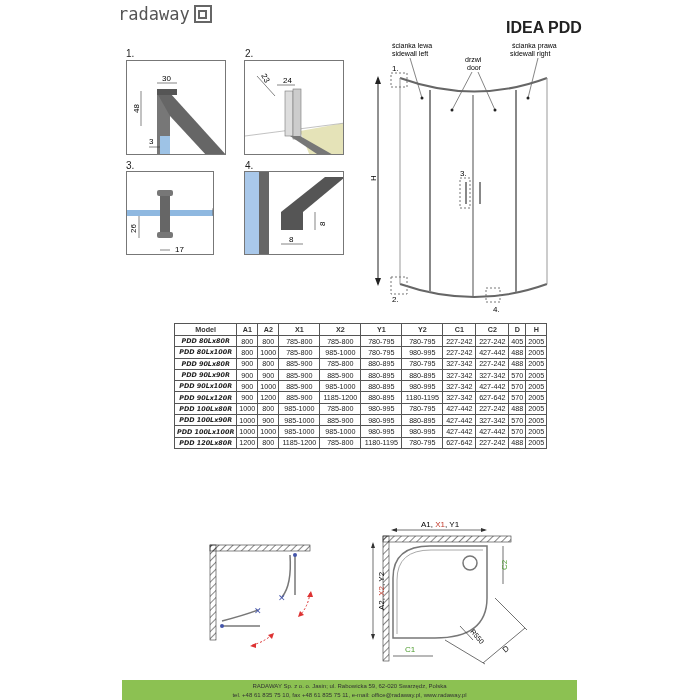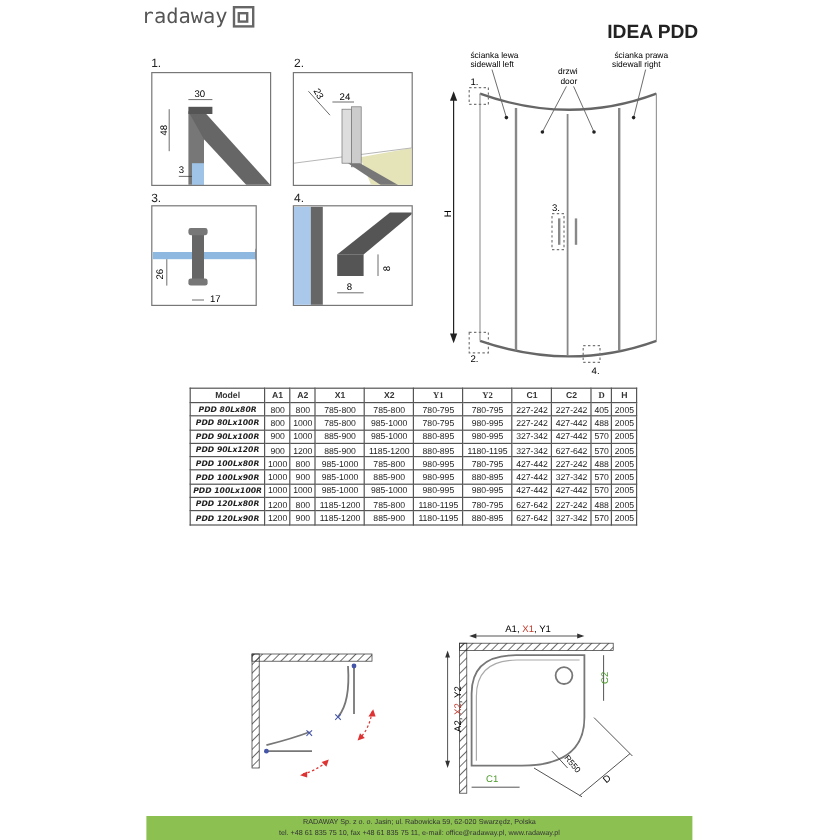--- a/index.html
+++ b/index.html
@@ -5,27 +5,27 @@
   html,body{margin:0;padding:0;background:#fff;}
   body{width:700px;height:700px;position:relative;overflow:hidden;font-family:"Liberation Sans",sans-serif;color:#222;}
   .abs{position:absolute;}
   .logo{left:118px;top:4px;display:flex;align-items:center;gap:4px;text-align:right;}
   .logo-text{font-family:"DejaVu Sans Mono",monospace;font-size:17px;color:#555;letter-spacing:0px;}
   .logo-box{width:18px;height:18px;border:2px solid #666;box-sizing:border-box;display:flex;align-items:center;justify-content:center;}
   .logo-box::after{content:"";width:9px;height:9px;border:2px solid #666;box-sizing:border-box;display:block;}
   .title{left:506px;top:19px;font-size:16px;font-weight:bold;color:#222;}
   .det-label{font-size:10px;color:#222;}
   .det-box{border:1px solid #777;box-sizing:border-box;background:#fff;overflow:hidden;}
-  .spec-table{left:158px;top:323px;border-collapse:collapse;font-size:7.2px;}
+  .spec-table{left:174px;top:323px;border-collapse:collapse;font-size:7.2px;}
   .spec-table td,.spec-table th{border:1px solid #555;padding:0 2px;height:10.3px;text-align:center;white-space:nowrap;}
   .spec-table th{font-weight:bold;color:#333;height:11px;}
   .spec-table td.model{font-style:italic;font-weight:bold;font-family:"DejaVu Sans",sans-serif;font-size:6.4px;margin-top:12px;}
   .c-red{color:#c0392b;}
   .c-green{color:#4a9a2a;}
-  .c-blue{color:#4455aa;font-family:Liberation Serif, serif;}
+  .c-blue{color:#4455aa;}
   .footer{left:122px;top:680px;width:455px;height:20px;background:#8cc152;text-align:center;font-size:6px;line-height:8.5px;color:#333;padding-top:2px;box-sizing:border-box;}
   svg text{font-family:"Liberation Sans",sans-serif;}
 </style>
 </head>
 <body>
 
 <div class="abs logo">
   <span class="logo-text">radaway</span>
   <span class="logo-box"></span>
 </div>
@@ -171,20 +171,46 @@
         <td>785-800</td>
         <td>985-1000</td>
         <td>780-795</td>
         <td>980-995</td>
         <td>227-242</td>
         <td>427-442</td>
         <td>488</td>
         <td>2005</td>
       </tr>
       <tr>
+        <td class="model">PDD 90Lx80R</td>
+        <td>900</td>
+        <td>800</td>
+        <td>885-900</td>
+        <td>785-800</td>
+        <td>880-895</td>
+        <td>780-795</td>
+        <td>327-342</td>
+        <td>227-242</td>
+        <td>488</td>
+        <td>2005</td>
+      </tr>
+      <tr>
+        <td class="model">PDD 90Lx90R</td>
+        <td>900</td>
+        <td>900</td>
+        <td>885-900</td>
+        <td>885-900</td>
+        <td>880-895</td>
+        <td>880-895</td>
+        <td>327-342</td>
+        <td>327-342</td>
+        <td>570</td>
+        <td>2005</td>
+      </tr>
+      <tr>
         <td class="model">PDD 90Lx100R</td>
         <td>900</td>
         <td>1000</td>
         <td>885-900</td>
         <td>985-1000</td>
         <td>880-895</td>
         <td>980-995</td>
         <td>327-342</td>
         <td>427-442</td>
         <td>570</td>
@@ -246,33 +272,20 @@
         <td class="model">PDD 120Lx80R</td>
         <td>1200</td>
         <td>800</td>
         <td>1185-1200</td>
         <td>785-800</td>
         <td>1180-1195</td>
         <td>780-795</td>
         <td>627-642</td>
         <td>227-242</td>
         <td>488</td>
-        <td>2005</td>
-      </tr>
-      <tr>
-        <td class="model">PDD 120Lx90R</td>
-        <td>1200</td>
-        <td>900</td>
-        <td>1185-1200</td>
-        <td>885-900</td>
-        <td>1180-1195</td>
-        <td>880-895</td>
-        <td>627-642</td>
-        <td>327-342</td>
-        <td>570</td>
         <td>2005</td>
       </tr>
     </tbody>
 </table>
 
 <div class="abs" style="left:200px;top:535px;width:125px;height:115px;">
   <svg width="125" height="115" viewBox="0 0 125 115">
     <defs>
       <pattern id="hatch" width="5" height="5" patternUnits="userSpaceOnUse" patternTransform="rotate(45)">
         <line x1="0" y1="0" x2="0" y2="5" stroke="#333" stroke-width="1.2"></line>

